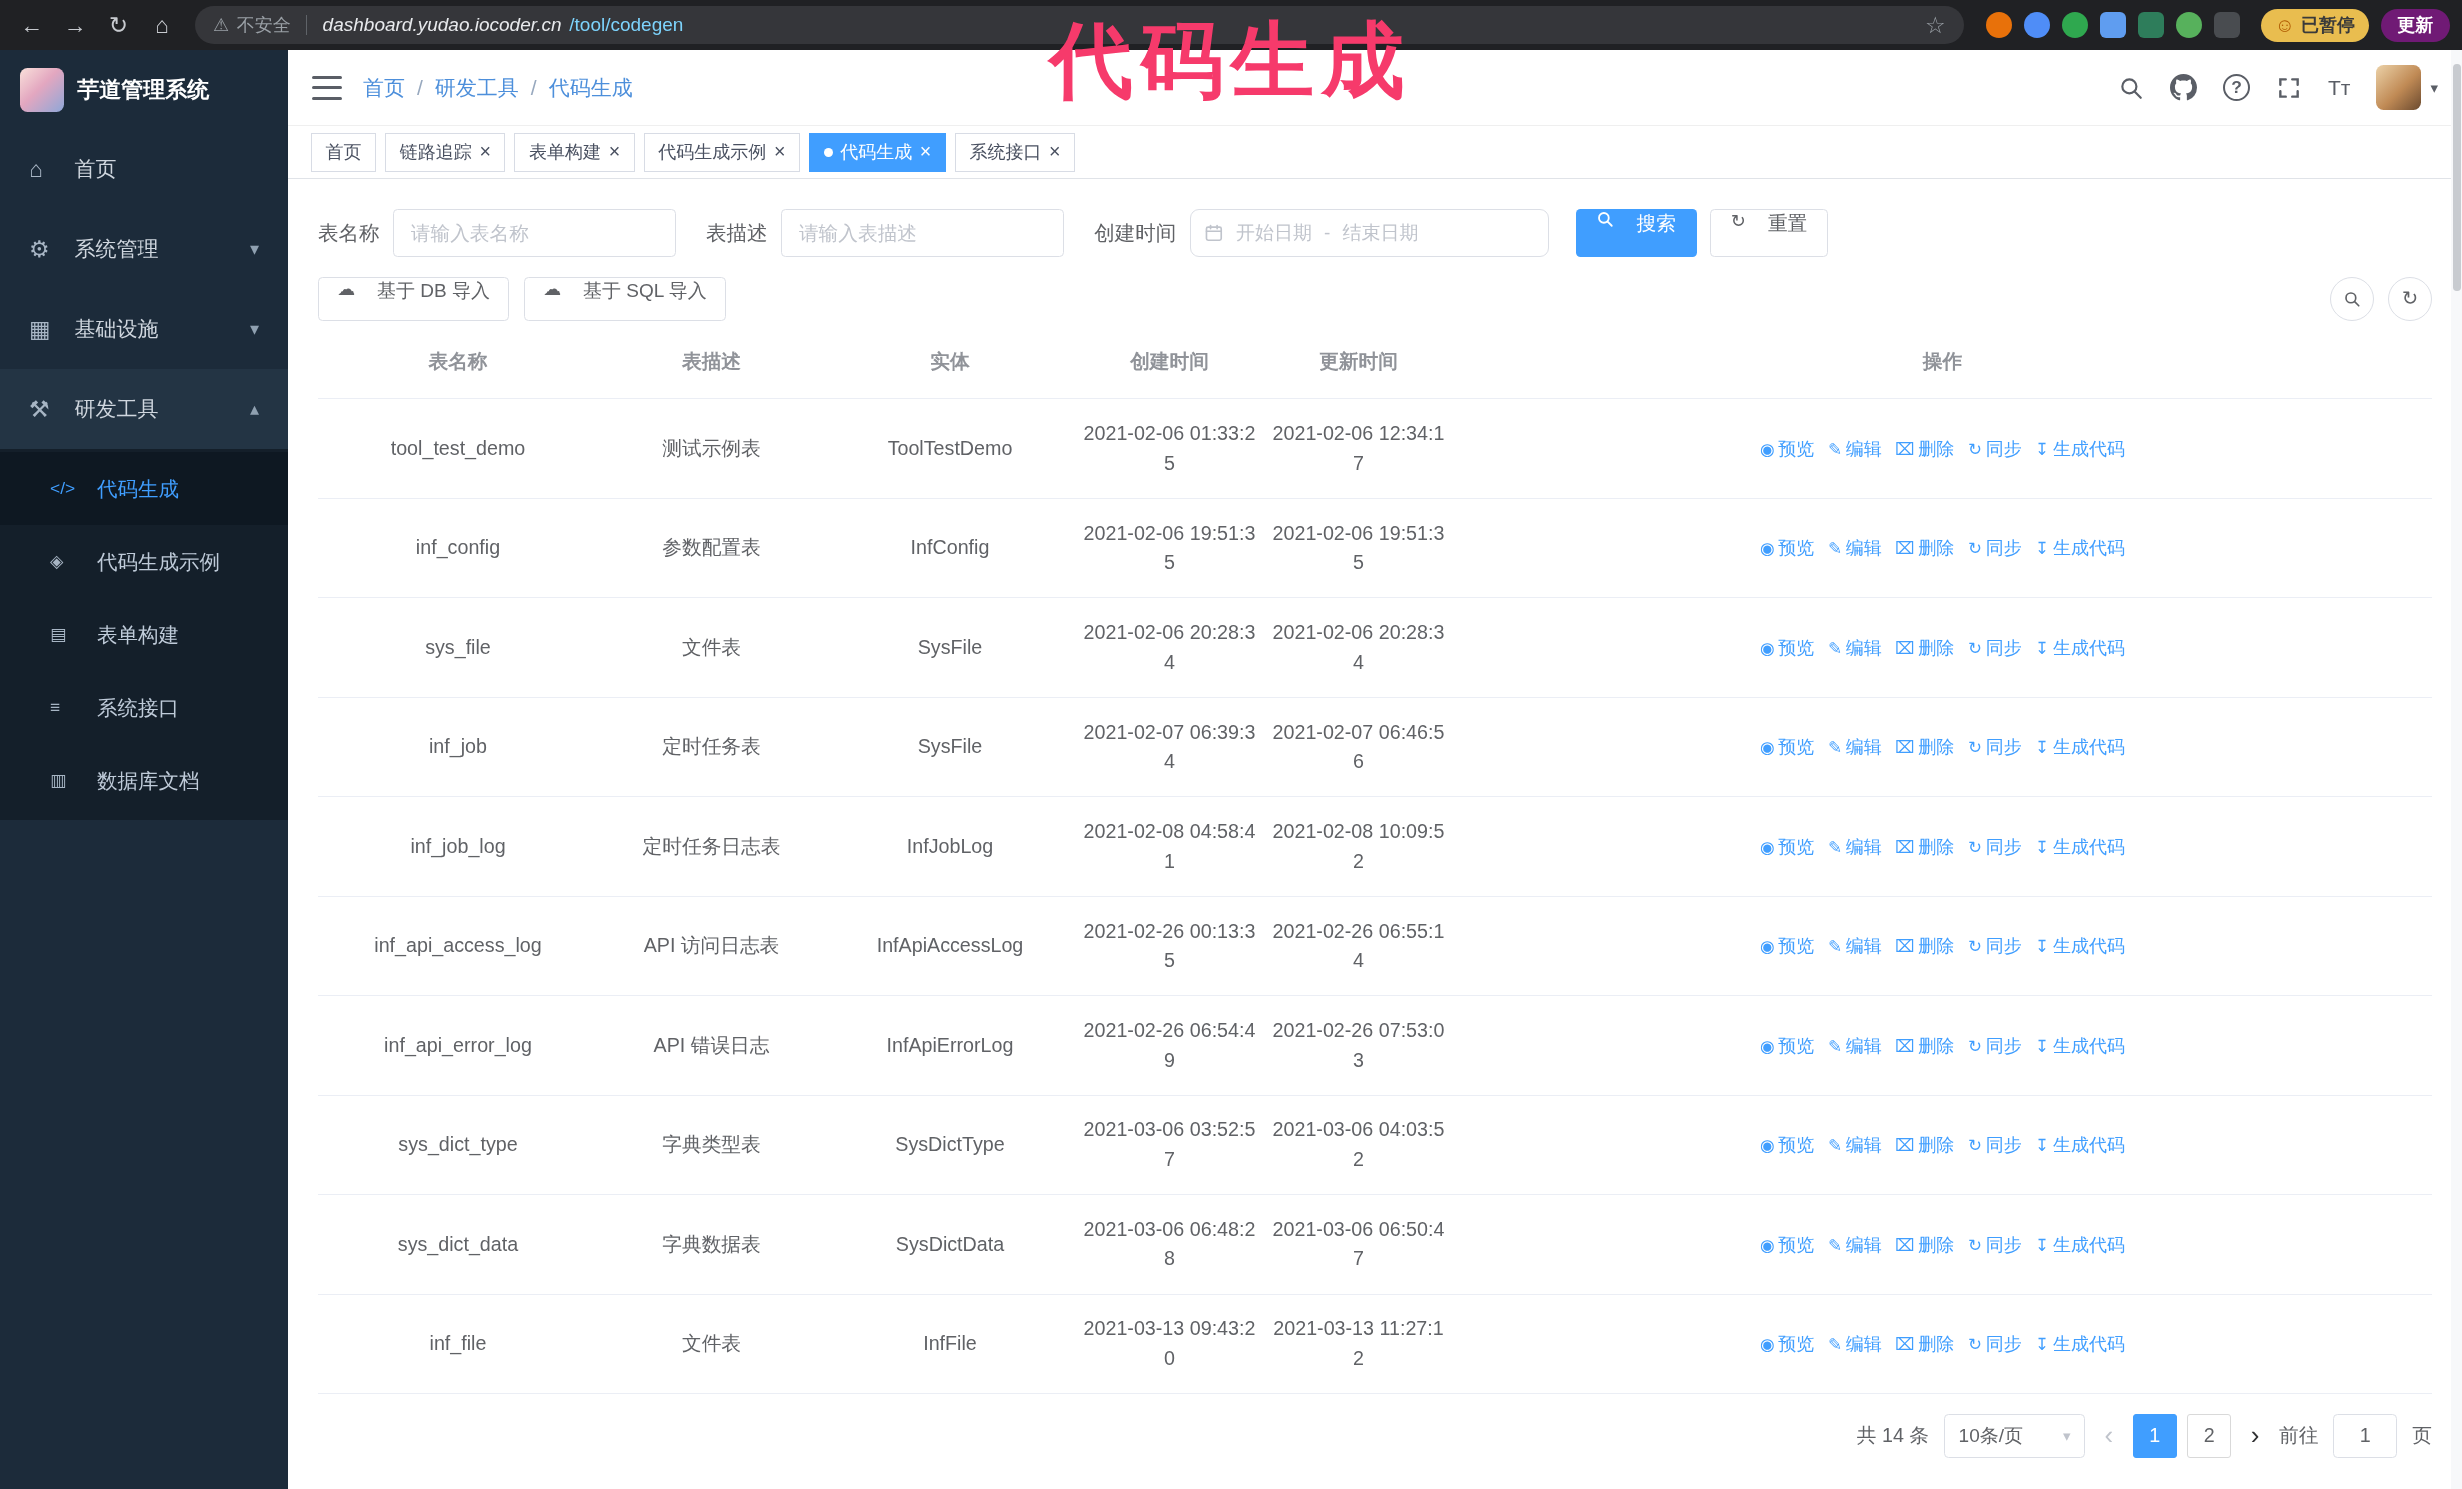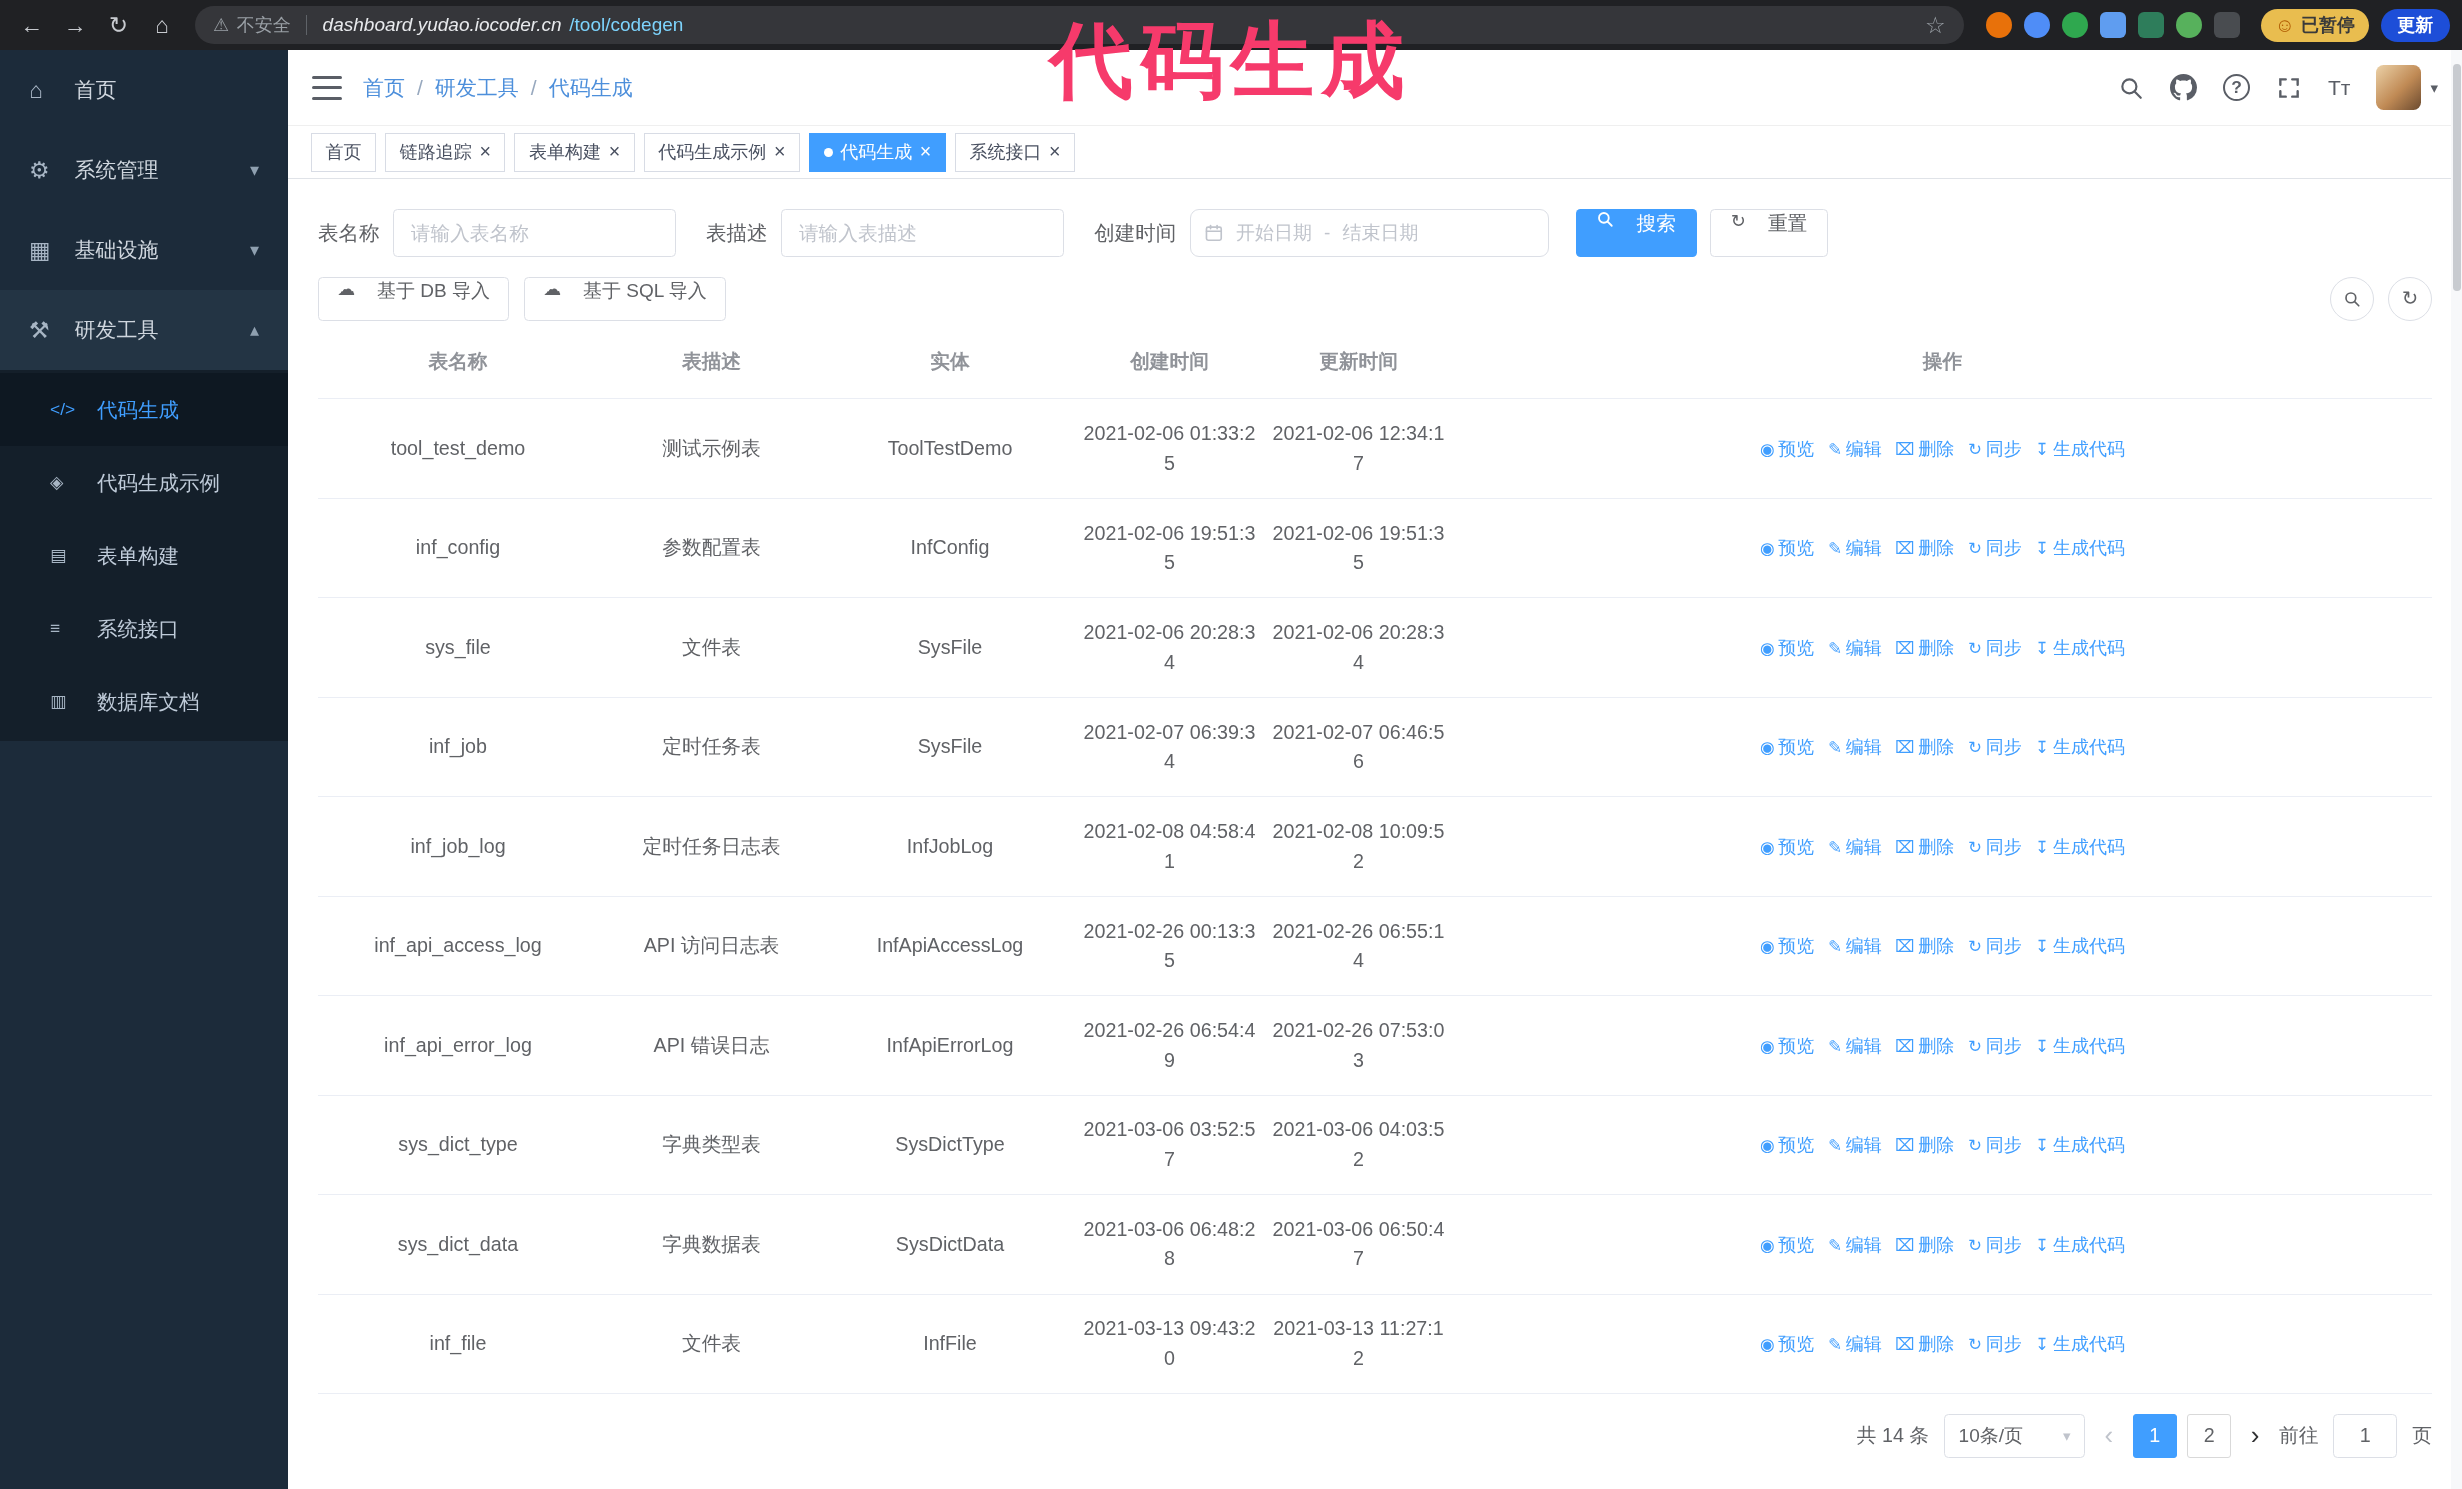--- a/index.html
+++ b/index.html
@@ -225,26 +225,30 @@
       <span class="ext-icon" style="background: rgb(95, 157, 240); border-radius: 6px;"></span>
       <span class="ext-icon" style="background: rgb(46, 125, 91); border-radius: 6px;"></span>
       <span class="ext-icon" style="background: rgb(87, 177, 92); border-radius: 50%;"></span>
       <span class="ext-icon" style="background: rgb(73, 76, 80); border-radius: 6px;"></span>
     </div>
 
   <div class="paused-badge" style="background: rgb(233, 189, 79);">
     <span class="face">☺</span>
     <span>已暂停</span>
   </div>
-  <div class="update-btn" style="background: #1d4ed8;">更新</div>
+  <div class="update-btn" style="background: #701a75;">更新</div>
 </div>
 
 <div class="app">
 
   <aside class="sidebar">
+    <div class="logo-row">
+      <span class="logo-avatar"></span>
+      <span class="logo-title">芋道管理系统</span>
+    </div>
     <nav class="menu">
         <div class="menu-item">
           <span class="mi-icon">⌂</span>
           <span>首页</span>
         </div>
         <div class="menu-item">
           <span class="mi-icon">⚙</span>
           <span>系统管理</span>
           <span class="chev">▾</span>
         </div>

